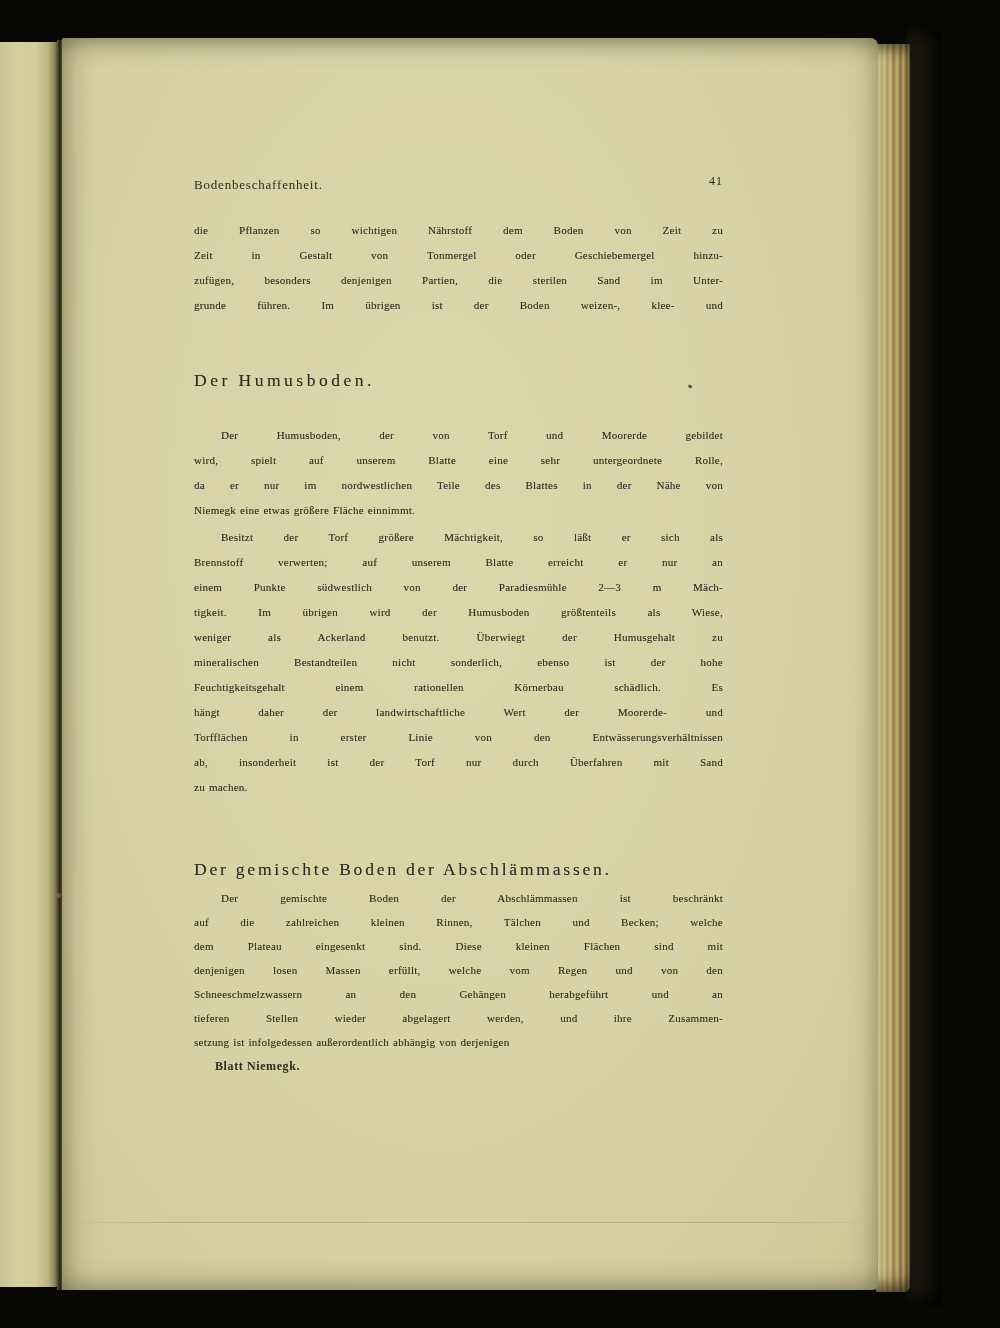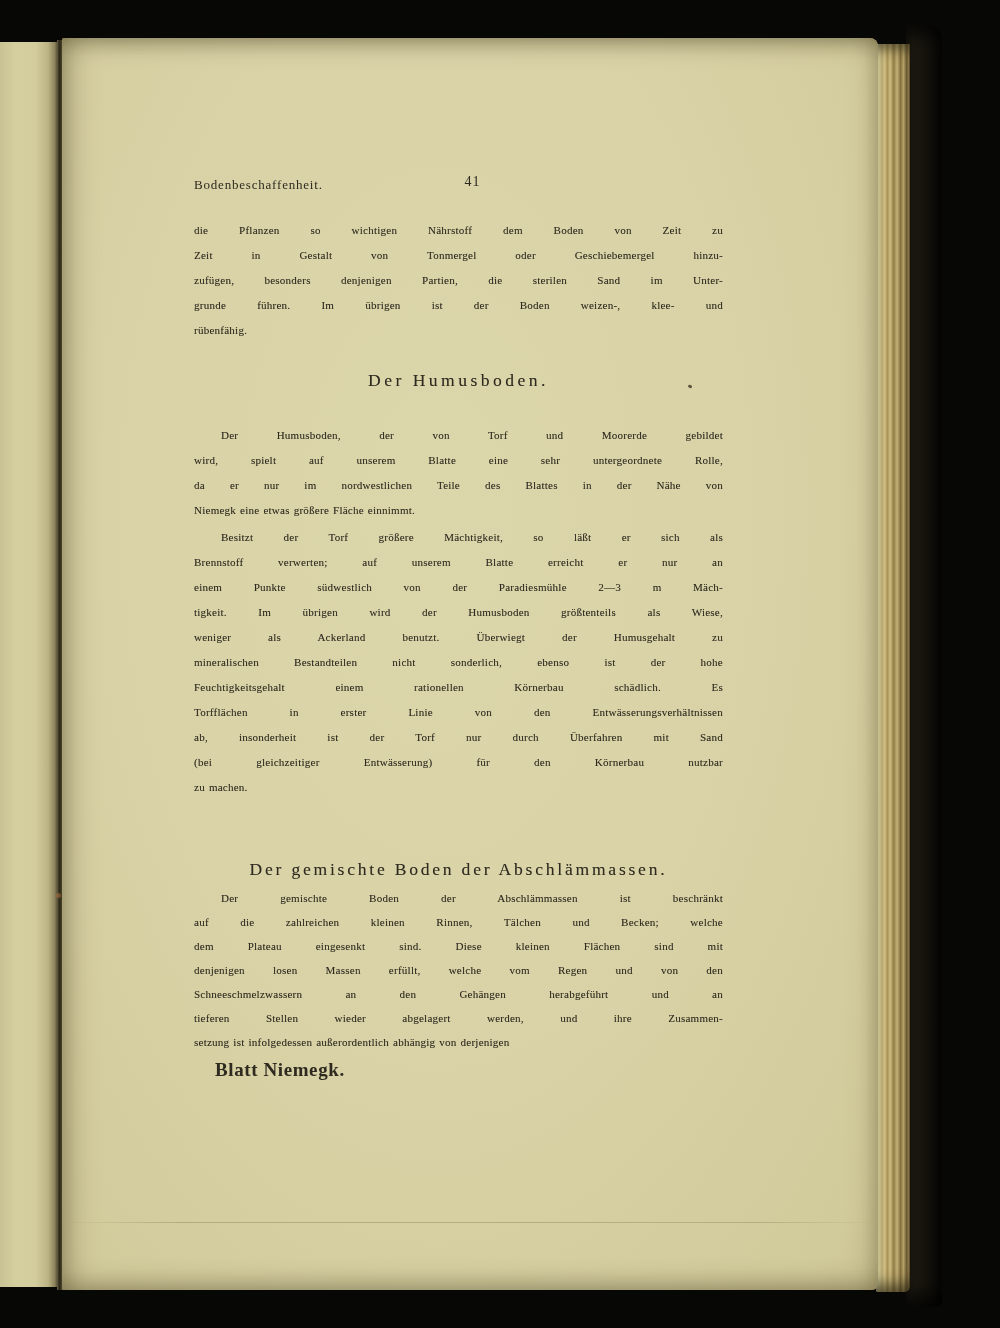--- a/index.html
+++ b/index.html
@@ -51,47 +51,47 @@
       inset 0 -20px 26px -16px rgba(70,62,32,.4);
     border-radius:2px 8px 6px 2px;
     color:#2e2a1f;
   }
 
   .running-head{
     position:absolute;left:132px;top:139px;width:529px;
     text-align:left;font-size:13px;letter-spacing:.8px;
   }
   .page-number{
-    position:absolute;left:148px;top:136px;width:525px;
-    text-align:center;font-size:14px;letter-spacing:1px;
+    position:absolute;left:136px;top:136px;width:525px;
+    text-align:right;font-size:12px;letter-spacing:1px;
   }
 
   .para{position:absolute;left:132px;width:529px;font-size:11px;}
   .para .line{
     height:25px;line-height:25px;overflow:hidden;
     text-align:justify;text-align-last:justify;
     letter-spacing:.25px;word-spacing:1px;
     text-shadow:.2px .2px 0 rgba(46,42,31,.3);
   }
   .p4 .line{height:24px;line-height:24px;}
   .line.last{text-align-last:left;}
   .line.indent{padding-left:27px;margin-top:20px;}
 
   .heading{
     position:absolute;left:132px;width:529px;
-    text-align:center;font-size:17.5px;letter-spacing:3.5px;
+    font-size:17.5px;letter-spacing:3.5px;
     text-shadow:.2px .2px 0 rgba(46,42,31,.3);
     white-space:nowrap;
   }
   .p1{top:180px;} .h1{top:332px;} .p2{top:365px;} .p3{top:467px;}
   .h2{top:796px;letter-spacing:2.8px;margin-top:25px;} .p4{top:828px;}
 
   .footer-sig{
     position:absolute;left:153px;top:1021px;
-    font-size:19px;font-weight:bold;letter-spacing:.6px;
+    font-size:12px;font-weight:bold;letter-spacing:.6px;
   }
 
   
   .speck1{position:absolute;left:626px;top:347px;width:4px;height:3px;
     background:rgba(52,46,30,.75);border-radius:50% 40% 60% 50%;transform:rotate(25deg);}
   .speck2{position:absolute;left:56px;top:893px;width:5px;height:5px;
     background:rgba(170,110,60,.55);border-radius:50%;}
   .crease{position:absolute;left:0;top:1184px;width:816px;height:1px;
     background:linear-gradient(90deg,rgba(105,95,55,.0),rgba(105,95,55,.3) 15%,rgba(105,95,55,.28) 85%,rgba(105,95,55,0));}
 </style>
@@ -108,43 +108,42 @@
   <div class="main-page">
 
     <div class="running-head">Bodenbeschaffenheit.</div>
     <div class="page-number">41</div>
 
     <div class="para p1">
       <div class="line">die Pflanzen so wichtigen Nährstoff dem Boden von Zeit zu</div>
       <div class="line">Zeit in Gestalt von Tonmergel oder Geschiebemergel hinzu-</div>
       <div class="line">zufügen, besonders denjenigen Partien, die sterilen Sand im Unter-</div>
       <div class="line">grunde führen. Im übrigen ist der Boden weizen-, klee- und</div>
-      <div class="line last">rübenfähig.</div>
     </div>
 
     <div class="heading h1">Der Humusboden.</div>
 
     <div class="para p2">
       <div class="line indent">Der Humusboden, der von Torf und Moorerde gebildet</div>
       <div class="line">wird, spielt auf unserem Blatte eine sehr untergeordnete Rolle,</div>
       <div class="line">da er nur im nordwestlichen Teile des Blattes in der Nähe von</div>
       <div class="line last">Niemegk eine etwas größere Fläche einnimmt.</div>
     </div>
 
     <div class="para p3">
       <div class="line indent">Besitzt der Torf größere Mächtigkeit, so läßt er sich als</div>
       <div class="line">Brennstoff verwerten; auf unserem Blatte erreicht er nur an</div>
       <div class="line">einem Punkte südwestlich von der Paradiesmühle 2—3 m Mäch-</div>
       <div class="line">tigkeit. Im übrigen wird der Humusboden größtenteils als Wiese,</div>
       <div class="line">weniger als Ackerland benutzt. Überwiegt der Humusgehalt zu</div>
       <div class="line">mineralischen Bestandteilen nicht sonderlich, ebenso ist der hohe</div>
       <div class="line">Feuchtigkeitsgehalt einem rationellen Körnerbau schädlich. Es</div>
+      <div class="line">hängt daher der landwirtschaftliche Wert der Moorerde- und</div>
       <div class="line">Torfflächen in erster Linie von den Entwässerungsverhältnissen</div>
       <div class="line">ab, insonderheit ist der Torf nur durch Überfahren mit Sand</div>
-      <div class="line">(bei gleichzeitiger Entwässerung) für den Körnerbau nutzbar</div>
       <div class="line last">zu machen.</div>
     </div>
 
     <div class="heading h2">Der gemischte Boden der Abschlämmassen.</div>
 
     <div class="para p4">
       <div class="line indent">Der gemischte Boden der Abschlämmassen ist beschränkt</div>
       <div class="line">auf die zahlreichen kleinen Rinnen, Tälchen und Becken; welche</div>
       <div class="line">dem Plateau eingesenkt sind. Diese kleinen Flächen sind mit</div>
       <div class="line">denjenigen losen Massen erfüllt, welche vom Regen und von den</div>

